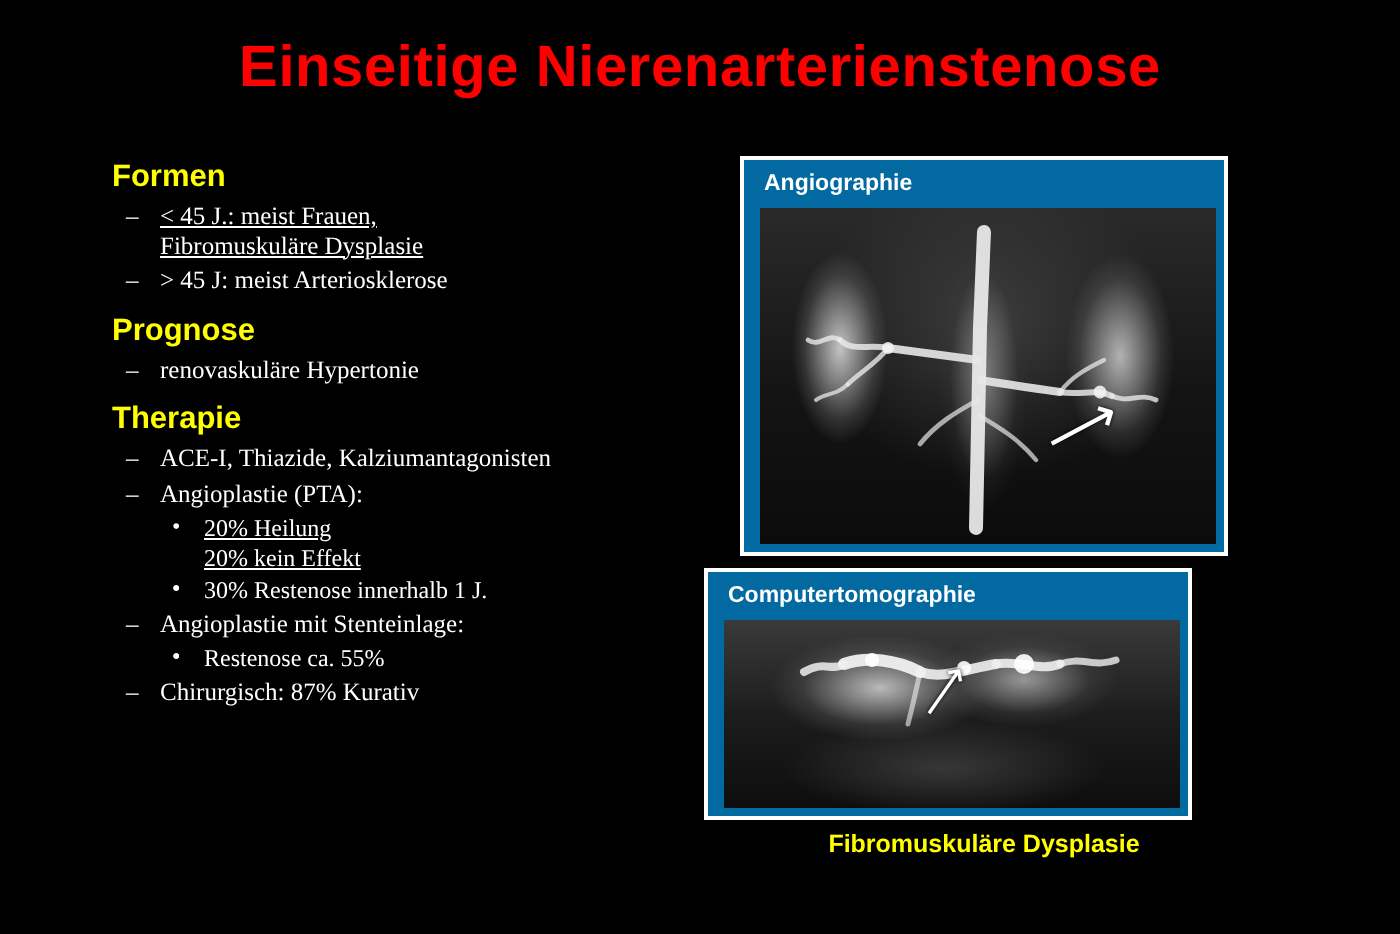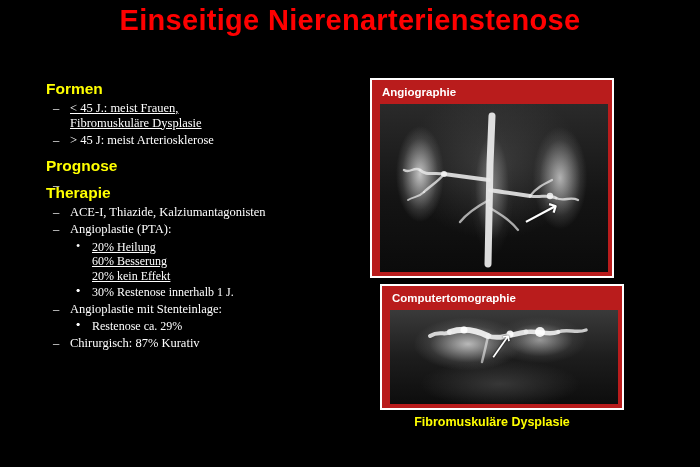--- a/index.html
+++ b/index.html
@@ -16,35 +16,35 @@
     position: relative;
   }
   .slide {
     position: relative;
     width: 700px;
     height: 467px;
     background: #000000;
   }
   .title {
     position: absolute;
-    top: 4px;
+    top: 18px;
     left: 0;
     width: 700px;
     text-align: center;
     color: #ff0000;
     font-size: 29px;
     font-weight: bold;
     letter-spacing: 0.3px;
     font-family: "Liberation Sans", sans-serif;
   }
 
   
   .content-left {
     position: absolute;
-    left: 46px;
+    left: 56px;
     top: 78px;
     width: 320px;
   }
   .heading {
     color: #ffff00;
     font-weight: bold;
     font-size: 15.5px;
     margin-top: 2px;
     margin-bottom: 3px;
     font-family: "Liberation Sans", sans-serif;
@@ -82,31 +82,31 @@
   .sub-lines {
     display: block;
     text-decoration: underline;
   }
   .sub-lines span { display: block; }
 
   
   .img-panel {
     position: absolute;
     border: 2px solid #ffffff;
-    background: #b91c1c;
+    background: #0369a1;
     box-sizing: border-box;
   }
   #angio-panel {
     left: 370px;
     top: 78px;
     width: 244px;
     height: 200px;
   }
   #ct-panel {
-    left: 380px;
+    left: 352px;
     top: 284px;
     width: 244px;
     height: 126px;
   }
   .img-label {
     position: absolute;
     top: 6px;
     left: 10px;
     font-size: 11.5px;
     font-weight: bold;
@@ -180,39 +180,39 @@
       </span>
     </div>
     <div class="lvl1">
       <span class="dash">–</span>
       <span>&gt; 45 J: meist Arteriosklerose</span>
     </div>
 
     <div class="heading second">Prognose</div>
     <div class="lvl1">
       <span class="dash">–</span>
+      <span>renovaskuläre Hypertonie</span>
     </div>
 
     <div class="heading second">Therapie</div>
 
     <div class="lvl1">
       <span class="dash">–</span>
       <span>ACE-I, Thiazide, Kalziumantagonisten</span>
     </div>
 
     <div class="lvl1">
       <span class="dash">–</span>
       <span>Angioplastie (PTA):</span>
     </div>
 
     <div class="lvl2">
       <span class="bullet">•</span>
       <span class="sub-lines">
         <span>20% Heilung</span>
-        <span>60% Besserung</span>
         <span>20% kein Effekt</span>
       </span>
     </div>
 
     <div class="lvl2">
       <span class="bullet">•</span>
     </div>
 
     <div class="lvl2">
       <span class="bullet">•</span>
@@ -223,21 +223,21 @@
       <span class="dash">–</span>
       <span>Angioplastie mit Stenteinlage:</span>
     </div>
 
     <div class="lvl2">
       <span class="bullet">•</span>
     </div>
 
     <div class="lvl2">
       <span class="bullet">•</span>
-      <span>Restenose ca. 29%</span>
+      <span>Restenose ca. 55%</span>
     </div>
 
     <div class="lvl1">
       <span class="dash">–</span>
       <span>Chirurgisch: 87% Kurativ</span>
     </div>
 
   </div>
 
   <div class="img-panel" id="angio-panel">

